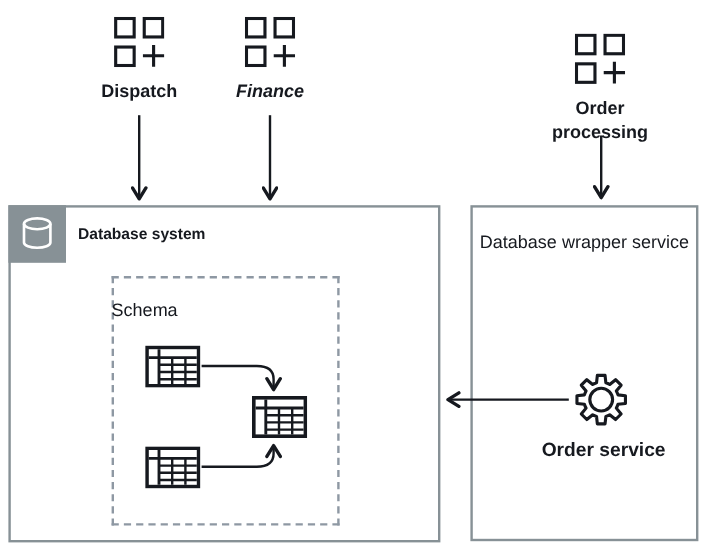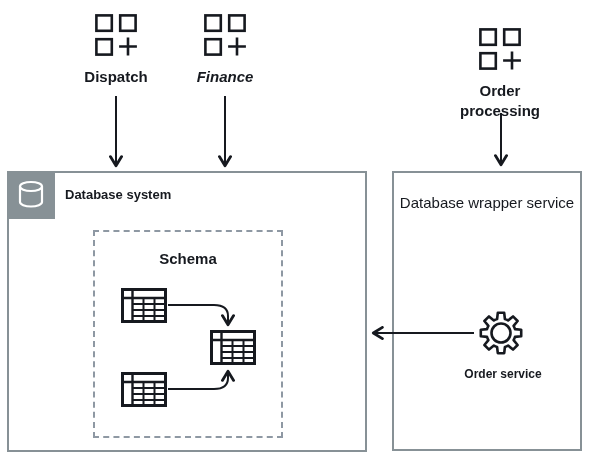--- a/index.html
+++ b/index.html
@@ -28,29 +28,29 @@
   .wrap-box{left:392px;top:171px;width:190px;height:280px;}
 
   .badge{position:absolute;left:-2px;top:-2px;width:48px;height:48px;background:var(--badge-background);
          display:flex;align-items:center;justify-content:center;}
   .db-title{position:absolute;left:56px;top:14px;font-size:13px;font-weight:700;}
   .wrap-title{position:absolute;left:0;top:19px;width:100%;text-align:center;
               font-size:15px;font-weight:400;line-height:22px;}
 
   .schema-box{position:absolute;left:93px;top:230px;width:190px;height:208px;
               border:2px dashed var(--dashed-outline);}
-  .schema-label{position:absolute;left:93px;top:250px;width:190px;text-align:center;
-                font-size:15px;font-weight:700;}
+  .schema-label{position:absolute;left:93px;top:250px;width:190px;text-align:left;
+                font-size:15px;font-weight:400;}
 
   .table-icon{position:absolute;color:var(--ink);}
   .t1{left:121px;top:288px;} .t2{left:210px;top:330px;} .t3{left:121px;top:372px;}
 
   .gear-wrap{position:absolute;left:475px;top:307px;width:52px;height:52px;color:var(--ink);}
   .service-label{position:absolute;left:408px;top:367px;width:190px;text-align:center;
-                 font-size:12px;font-weight:700;}
+                 font-size:16px;font-weight:700;}
 
   .arrows{position:absolute;left:0;top:0;width:607px;height:460px;pointer-events:none;}
   .arrows path{stroke:var(--ink);stroke-width:2;fill:none;}
   .ah-glyph{stroke:var(--ink);fill:none;}
 
   .icon-stroke{stroke:currentColor;fill:none;}
   .badge svg{color:#ffffff;}
 </style>
 </head>
 <body>

